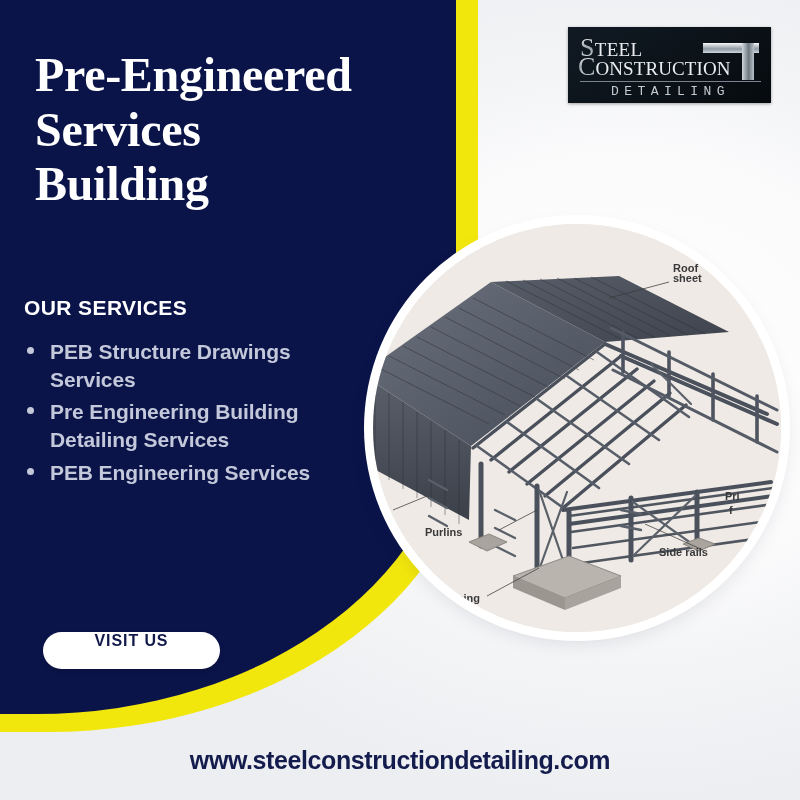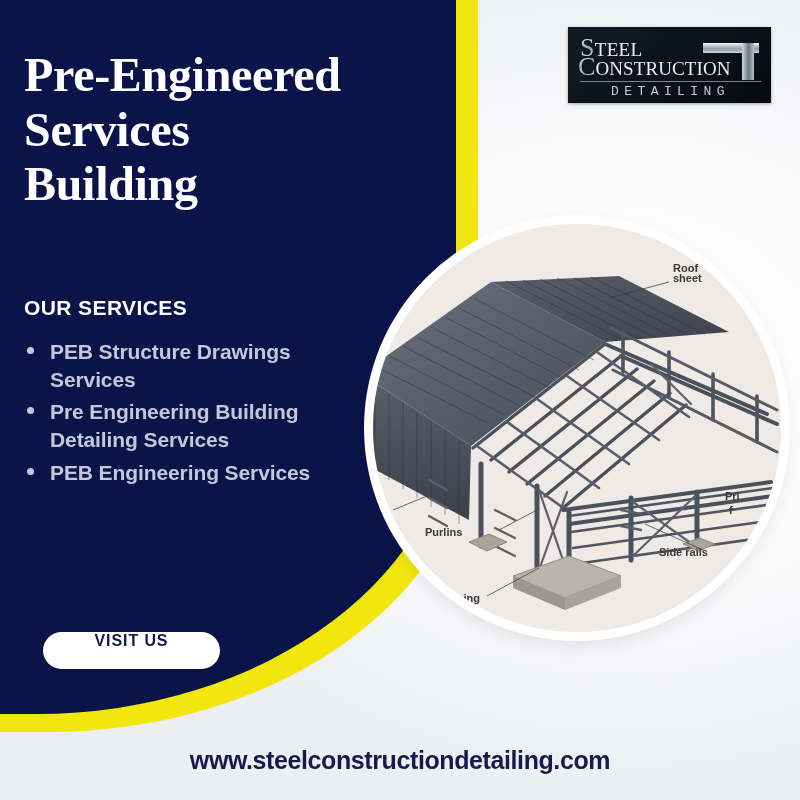--- a/index.html
+++ b/index.html
@@ -40,21 +40,21 @@
     left:0; top:0;
     width:456px; height:714px;
     background:#0b1449;
     border-bottom-right-radius:420px 318px;
     z-index:3;
   }
 
   
   .headline {
     position:absolute;
-    left:24px; top:48px;
+    left:35px; top:48px;
     width:410px;
     z-index:6;
     color:#ffffff;
     font-family:"Liberation Serif", serif;
     font-weight:700;
     font-size:48px;
     line-height:1.14;
     letter-spacing:-0.3px;
   }
   .headline .hl-line { display:block; white-space:nowrap; }

